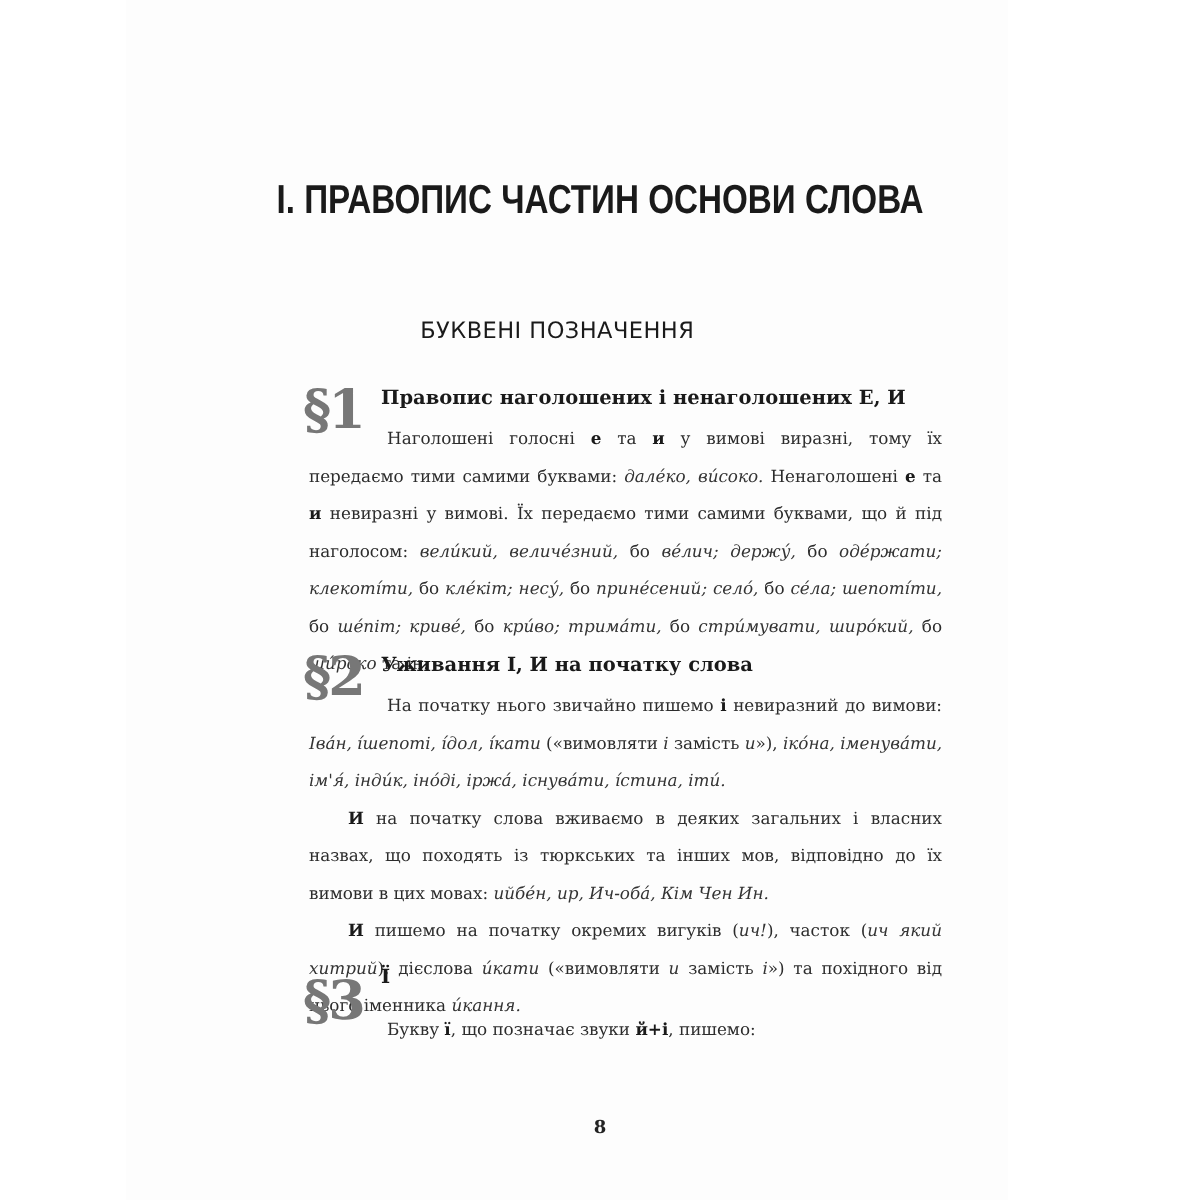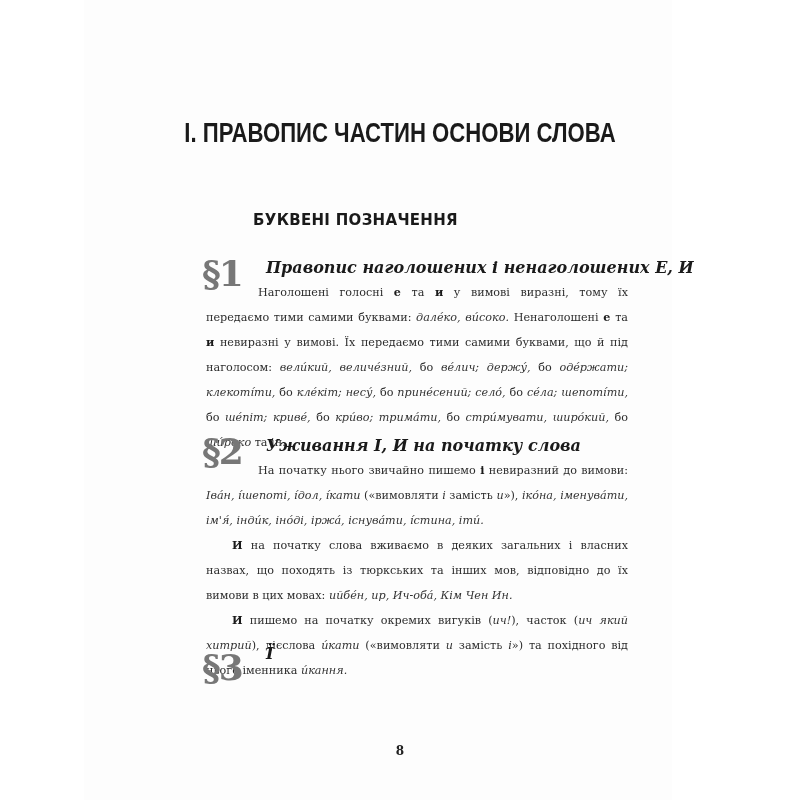--- a/index.html
+++ b/index.html
@@ -8,36 +8,36 @@
     position: absolute; left: 84px; top: 0; width: 588px; height: 800px;
     background: #fdfdfd;
   }
   .chapter-title {
     position: absolute; left: 0; width: 800px; top: 118px;
     text-align: center; font-family: "Liberation Sans", sans-serif;
     font-weight: bold; font-size: 27px; letter-spacing: 0px; color: #1a1a1a;
     transform: scaleX(0.82); transform-origin: center;
   }
   .section-title {
-    position: absolute; left: 0; width: 711px; top: 210px;
+    position: absolute; left: 16px; width: 711px; top: 210px;
     text-align: center; font-family: "DejaVu Sans", sans-serif;
-    font-weight: bold; font-size: 15px; line-height: 20px; color: #1a1a1a;
+    font-weight: normal; font-size: 15px; line-height: 20px; color: #1a1a1a;
     letter-spacing: 0.3px;
   }
   .par { position: absolute; left: 206px; width: 422px; }
   .para-head { height: 22px; position: relative; }
   .para-mark {
     position: absolute; left: -4px; top: -3px;
     font-family: "DejaVu Serif", serif; font-size: 36px; line-height: 36px;
     color: #777; font-weight: bold; letter-spacing: -2px;
   }
   .para-head-title {
-    position: absolute; left: 60px; top: 0px;
-    font-family: "DejaVu Serif", serif; font-weight: bold; font-size: 16px;
-    color: #1a1a1a; white-space: nowrap; font-style: italic;
+    position: absolute; left: 48px; top: 0px;
+    font-family: "DejaVu Serif", serif; font-weight: bold; font-size: 13px;
+    color: #1a1a1a; white-space: nowrap;
   }
   .para-head-title.sup { top: -8px; }
   .text {
     font-family: "DejaVu Serif", serif; font-size: 11.2px; line-height: 25px;
     color: #2c2c2c; text-align: justify;
   }
   .text p { margin: 0; text-indent: 26px; }
   .text p.first { text-indent: 52px; }
   .text i { font-style: italic; color: #333; }
   .text b { font-weight: bold; color: #1a1a1a; }
@@ -78,16 +78,17 @@
       <p><b>И</b><span> пишемо на початку окремих вигуків (</span><i>ич!</i><span>), часток (</span><i>ич який хитрий</i><span>), дієслова </span><i>и́кати</i><span> («вимовляти </span><i>и</i><span> замість </span><i>і</i><span>») та похідного від нього іменника </span><i>и́кання.</i></p>
     </div>
 </div>
 
 <div class="par" style="top:652px;">
   <div class="para-head">
     <span class="para-mark">§3</span>
     <span class="para-head-title sup">Ї</span>
   </div>
   <div class="text">
+      <p class="first"><span>Букву </span><b>ї</b><span>, що позначає звуки </span><b>й+і</b><span>, пишемо:</span></p>
     </div>
 </div>
 
 <div class="page-number">8</div>
 
 </body></html>

